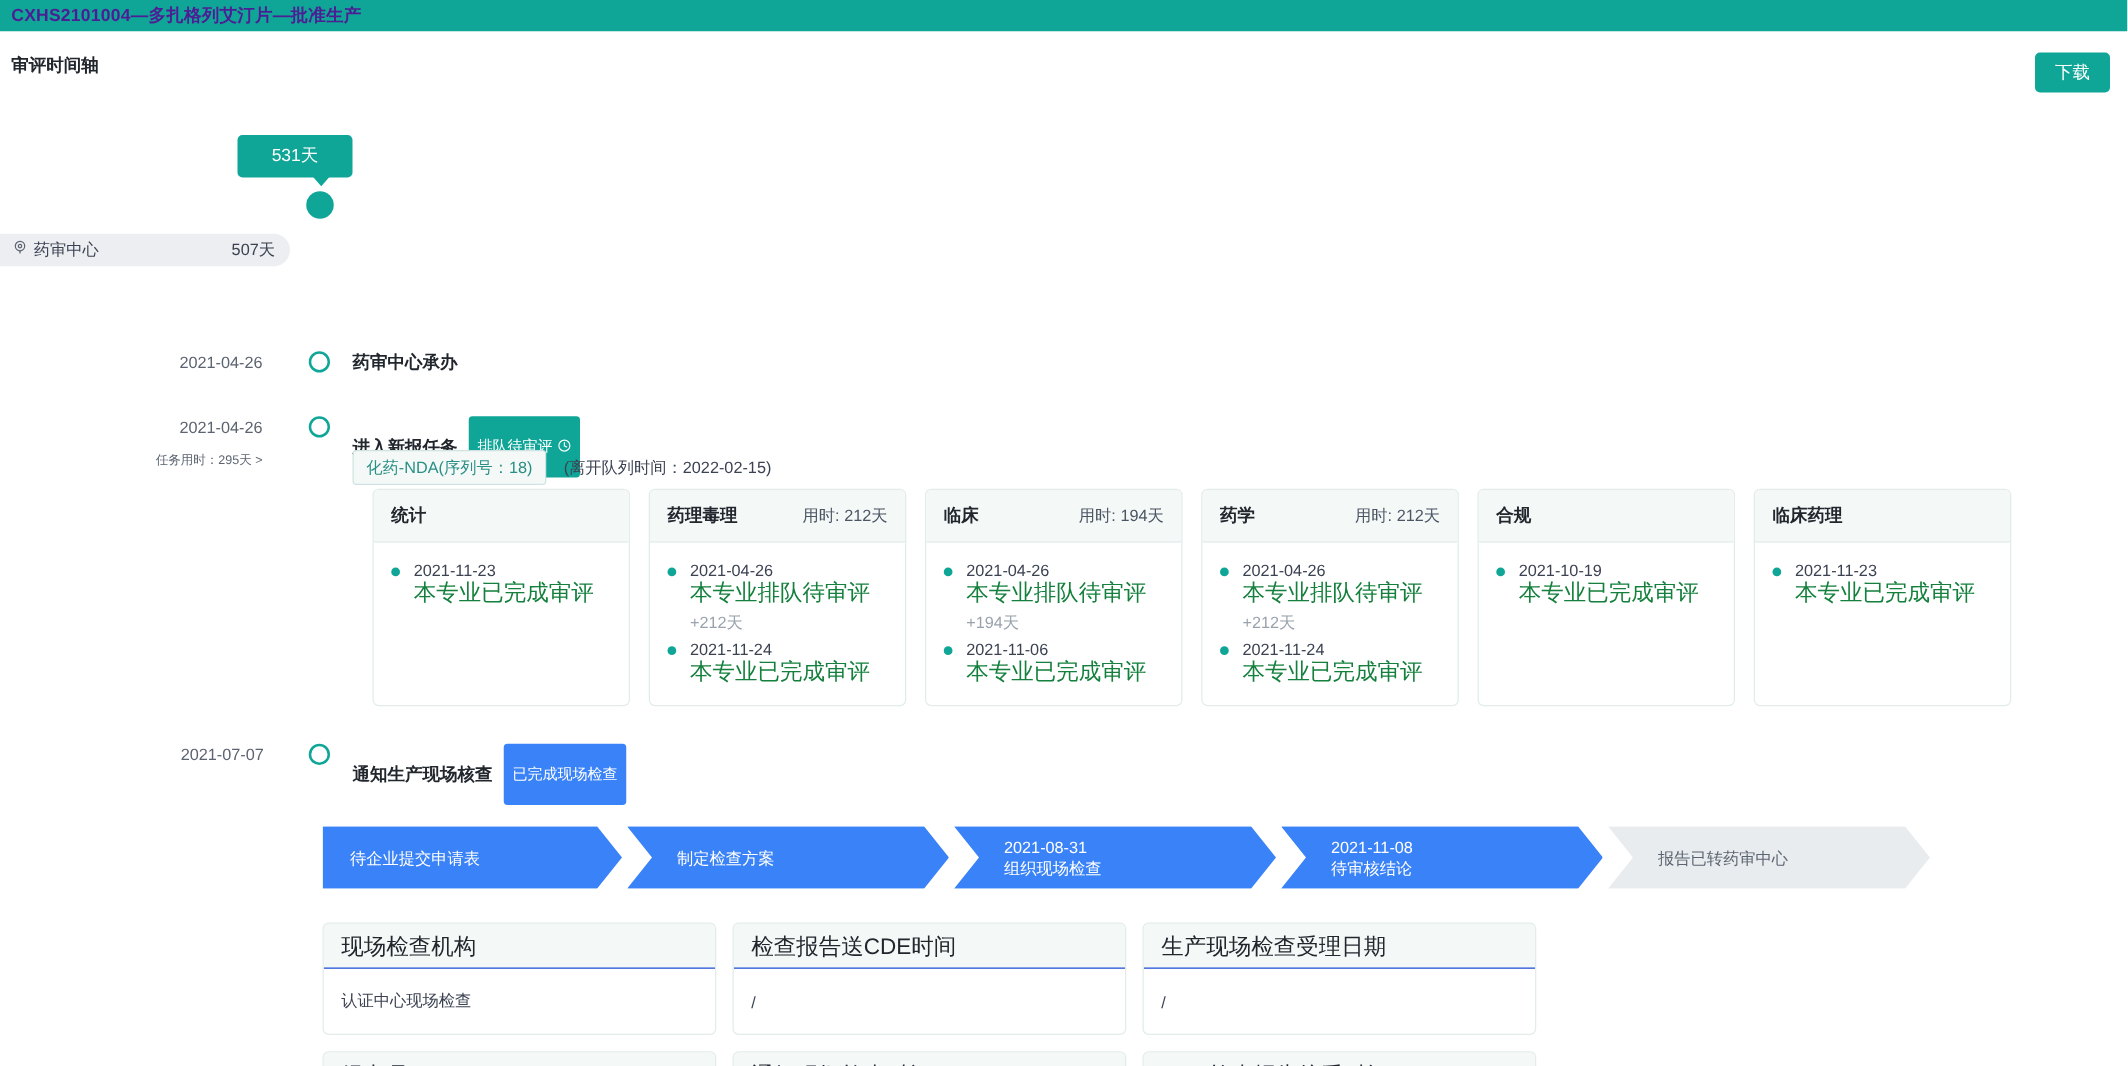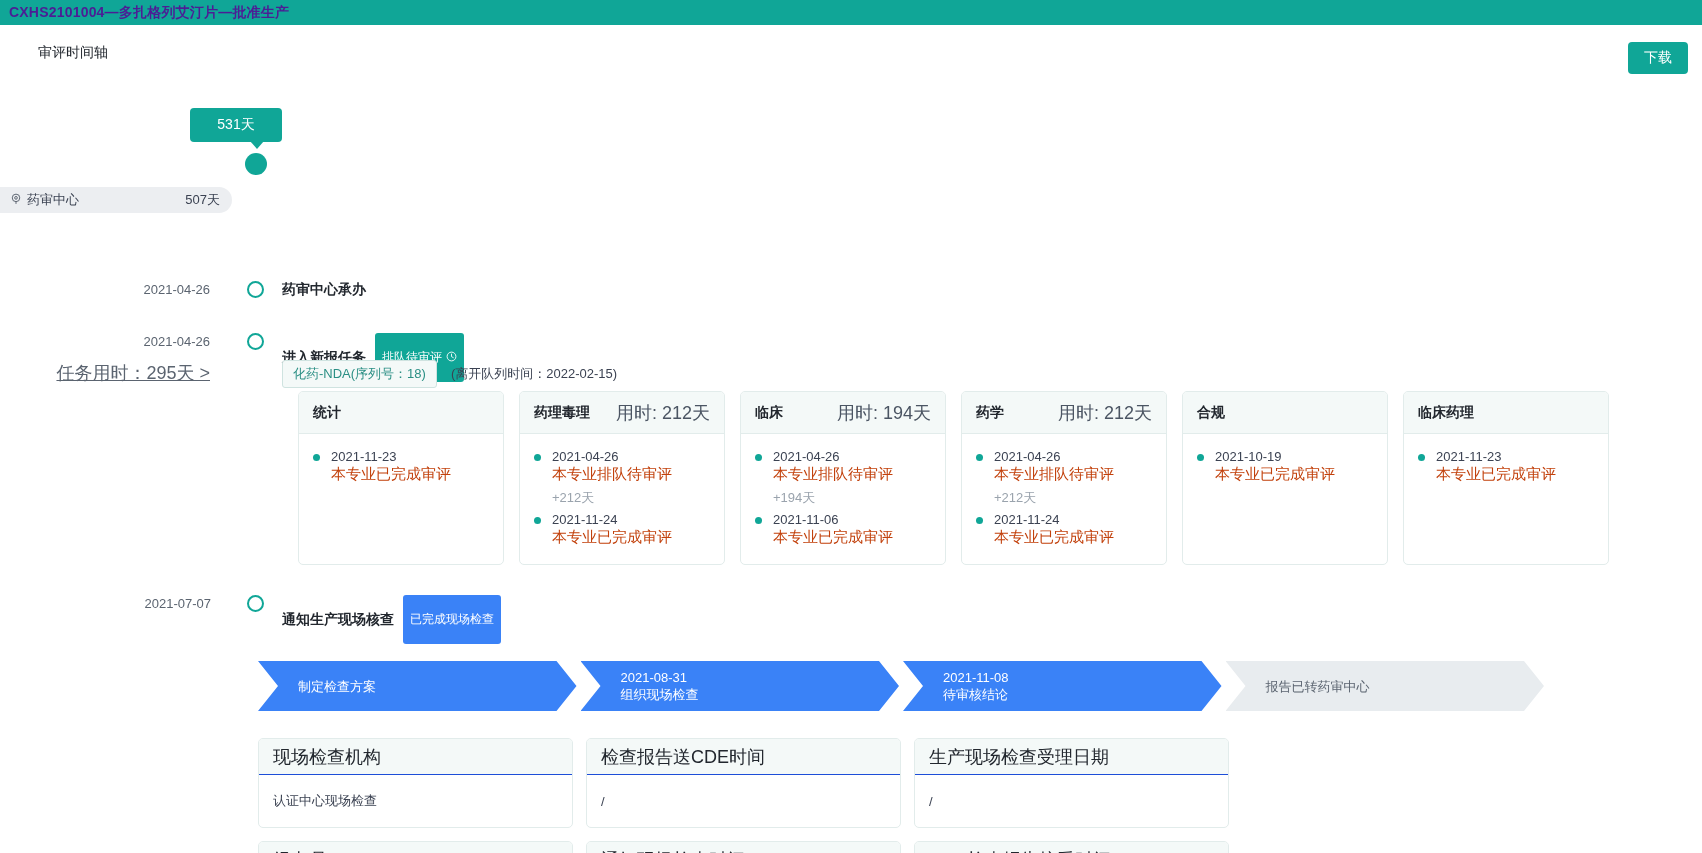--- a/index.html
+++ b/index.html
@@ -28,23 +28,22 @@
 
   
   .page-header {
     position: relative;
     height: 58px;
   }
   .page-title {
     position: absolute;
     left: 9px; top: 19px;
     font-size: 14px;
-    font-weight: normal;
+    font-weight: bold;
     color: #22272e;
-    margin-left: 29px;
   }
   .download-btn {
     position: absolute;
     right: 14px; top: 17px;
     background: #10a697;
     color: #fff;
     font-size: 14px;
     border: none;
     border-radius: 4px;
     padding: 7px 16px;
@@ -150,23 +149,22 @@
     align-items: center;
     gap: 4px;
   }
   .badge.teal { background: #10a697; }
   .badge.blue { background: #3a82f7; }
 
   .task-duration {
     position: absolute;
     width: 210px;
     text-align: right;
-    font-size: 18px;
+    font-size: 10px;
     color: #5b6470;
-    text-decoration: underline;
   }
 
   .tag-line {
     position: absolute;
     left: 282px;
     display: flex;
     align-items: center;
     gap: 14px;
     white-space: nowrap;
   }
@@ -198,37 +196,37 @@
   .disc-head {
     height: 42px;
     background: #f4f9f8;
     border-bottom: 1px solid #e2eceb;
     display: flex;
     align-items: center;
     justify-content: space-between;
     padding: 0 14px;
   }
   .disc-name { font-size: 14px; font-weight: bold; color: #22272e; }
-  .disc-dur { font-size: 18px; color: #4b5563; }
+  .disc-dur { font-size: 13px; color: #4b5563; }
   .disc-body { padding: 14px 14px 16px 14px; min-height: 122px; }
   .ev {
     position: relative;
     padding-left: 18px;
     margin-bottom: 2px;
   }
   .ev::before {
     content: "";
     position: absolute;
     left: 0; top: 6px;
     width: 7px; height: 7px;
     border-radius: 50%;
     background: #10a697;
   }
   .ev-date { font-size: 13px; color: #3b4252; line-height: 17px; }
-  .ev-status { font-size: 15px; color: #c2410c; line-height: 18px; }
+  .ev-status { font-size: 18px; color: #15803d; line-height: 18px; }
   .ev-gap {
     font-size: 13px;
     color: #9aa3ad;
     padding-left: 18px;
     line-height: 26px;
   }
 
   
   .steps {
     position: absolute;
@@ -467,20 +465,24 @@
   <div class="row">
     <div class="row-date" style="left:1px; top:513px;padding-left:18px;">2021-07-07</div>
     <div class="row-ring" style="top:512px;"></div>
     <div class="row-title" style="top:512px;">
       <span>通知生产现场核查</span>
       <span class="badge blue">已完成现场检查</span>
     </div>
   </div>
 
   <div class="steps">
+    <div class="step first">
+      <span class="step-date"></span>
+      <span class="step-label">待企业提交申请表</span>
+    </div>
     <div class="step mid">
       <span class="step-date"></span>
       <span class="step-label">制定检查方案</span>
     </div>
     <div class="step mid">
       <span class="step-date">2021-08-31</span>
       <span class="step-label">组织现场检查</span>
     </div>
     <div class="step mid">
       <span class="step-date">2021-11-08</span>

